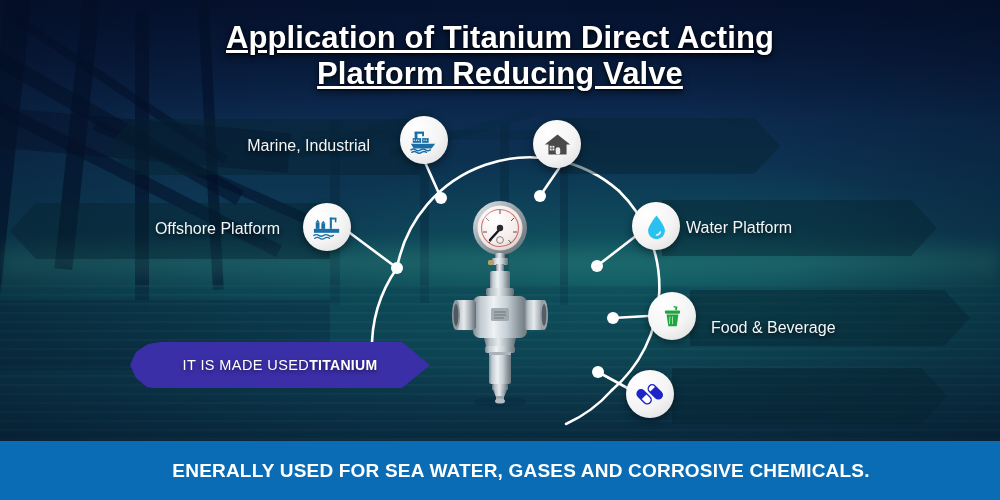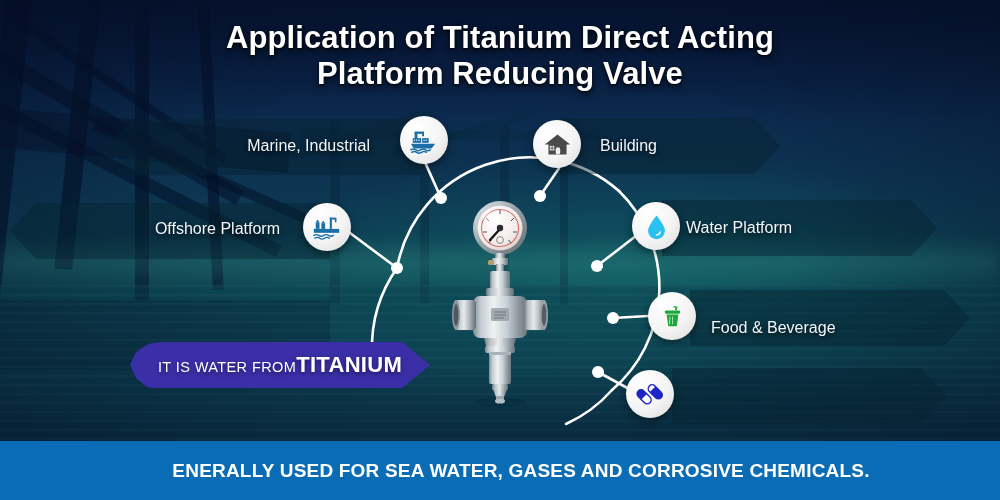--- a/index.html
+++ b/index.html
@@ -51,21 +51,21 @@
   .cra2{left:390px;top:150px;width:150px;height:8px;transform:rotate(-16deg);}
   .cra3{left:300px;top:130px;width:300px;height:10px;}
   .bg-vign{position:absolute;inset:0;
     background:radial-gradient(ellipse 80% 75% at 50% 45%, rgba(0,0,0,0) 38%, rgba(2,10,26,.55) 100%);}
   .bg-top-dark{position:absolute;left:0;right:0;top:0;height:120px;
     background:linear-gradient(180deg,rgba(5,16,45,.78),rgba(5,16,45,0));}
 
   
   .title{position:absolute;left:0;right:0;top:20px;text-align:center;
     color:#fff;font-size:31px;font-weight:bold;line-height:36px;letter-spacing:.1px;
-    text-shadow:0 3px 7px rgba(0,0,0,.75),0 1px 2px rgba(0,0,0,.9);}
+    text-shadow:0 3px 7px rgba(0,0,0,.75),0 1px 2px rgba(0,0,0,.9);text-decoration:underline;}
   .title .l2{display:block;}
 
   
   .plate{position:absolute;height:56px;background:rgba(6,34,48,.46);}
   .plate.left{clip-path:polygon(26px 0,100% 0,100% 100%,26px 100%,0 50%);}
   .plate.right{clip-path:polygon(0 0,calc(100% - 26px) 0,100% 50%,calc(100% - 26px) 100%,0 100%);}
 
   .lbl{position:absolute;color:#f2f6f8;font-size:16px;line-height:1;white-space:nowrap;
     text-shadow:0 2px 5px rgba(0,0,0,.75);}
   .lbl.r{text-align:left;}
@@ -85,21 +85,21 @@
   .product{position:absolute;left:440px;top:196px;width:120px;height:215px;}
 
   
   .badge{position:absolute;left:130px;top:342px;width:300px;height:46px;
     background:#3b2fa8;
     clip-path:polygon(0 23px,6px 10px,18px 2px,30px 0,calc(100% - 28px) 0,100% 50%,calc(100% - 28px) 100%,30px 100%,18px 46px,6px 36px);
     border-radius:23px 0 0 23px;
     box-shadow:0 4px 12px rgba(0,0,0,.4);
     display:flex;align-items:center;justify-content:center;}
   .badge-txt{color:#fff;font-size:14.5px;letter-spacing:.4px;text-shadow:0 2px 4px rgba(0,0,0,.5);}
-  .badge-txt b{font-size:22px;font-weight:bold;letter-spacing:.3px;}
+  .badge-txt b{font-size:14px;font-weight:bold;letter-spacing:.3px;}
 
   
   .banner{position:absolute;left:0;right:0;bottom:0;height:59px;background:#0a6cb4;
     display:flex;align-items:center;justify-content:center;padding-left:42px;}
   .banner-txt{color:#fff;font-size:19px;font-weight:bold;letter-spacing:.2px;}
 </style>
 </head>
 <body>
 
 <div class="stage">
@@ -203,21 +203,20 @@
         <rect x="2" y="18" width="27" height="4.2"></rect>
       </g>
       <g stroke="#1a6fa8" stroke-width="1.5" fill="none" stroke-linecap="round">
         <path d="M2 25 q2.6 -1.8 5.2 0 t5.2 0 t5.2 0 t5.2 0"></path>
         <path d="M3 28 q2.6 -1.8 5.2 0 t5.2 0 t5.2 0"></path>
       </g>
     </svg>
   </div>
 
   <div class="plate right" style="left:560px;top:118px;width:220px;"></div>
-  <div class="lbl r" style="left:600px;top:138px;width:200px;">Building</div>
   <div class="bubble" style="left:533px;top:120px;">
     <svg width="29" height="29" viewBox="0 0 32 32">
       <g fill="#4a4a4a">
         <path d="M16 5 L2 16 h4 v11 h20 V16 h4 z"></path>
       </g>
       <rect x="14" y="19" width="5" height="8" rx="2.4" fill="#f2f2f2"></rect>
       <rect x="7.5" y="17.5" width="5" height="5" fill="#f2f2f2"></rect>
       <g stroke="#4a4a4a" stroke-width=".9">
         <line x1="10" y1="17.5" x2="10" y2="22.5"></line>
         <line x1="7.5" y1="20" x2="12.5" y2="20"></line>
@@ -350,21 +349,21 @@
       <rect x="52" y="188" width="16" height="6" rx="1" fill="url(#steel2)"></rect>
 
       <path d="M53 194 h14 l-3 7 H56 z" fill="url(#steel2)"></path>
       <rect x="56" y="200" width="8" height="5" rx="1" fill="#9aa3a9"></rect>
       <ellipse cx="60" cy="205" rx="5" ry="2.6" fill="#b3bcc1"></ellipse>
     </svg>
   </div>
 
   <div class="badge">
     <div class="badge-txt">
-      <span>IT IS WATER FROM</span><b>TITANIUM</b>
+      <span>IT IS MADE USED</span><b>TITANIUM</b>
     </div>
   </div>
 
   <div class="banner">
     <div class="banner-txt">ENERALLY USED FOR SEA WATER, GASES AND CORROSIVE CHEMICALS.</div>
   </div>
 
 </div>
 
 </body></html>

